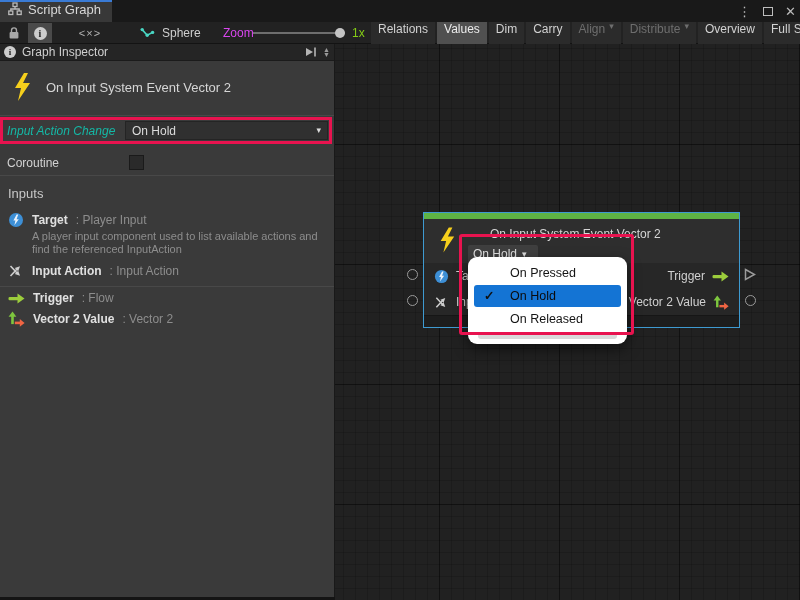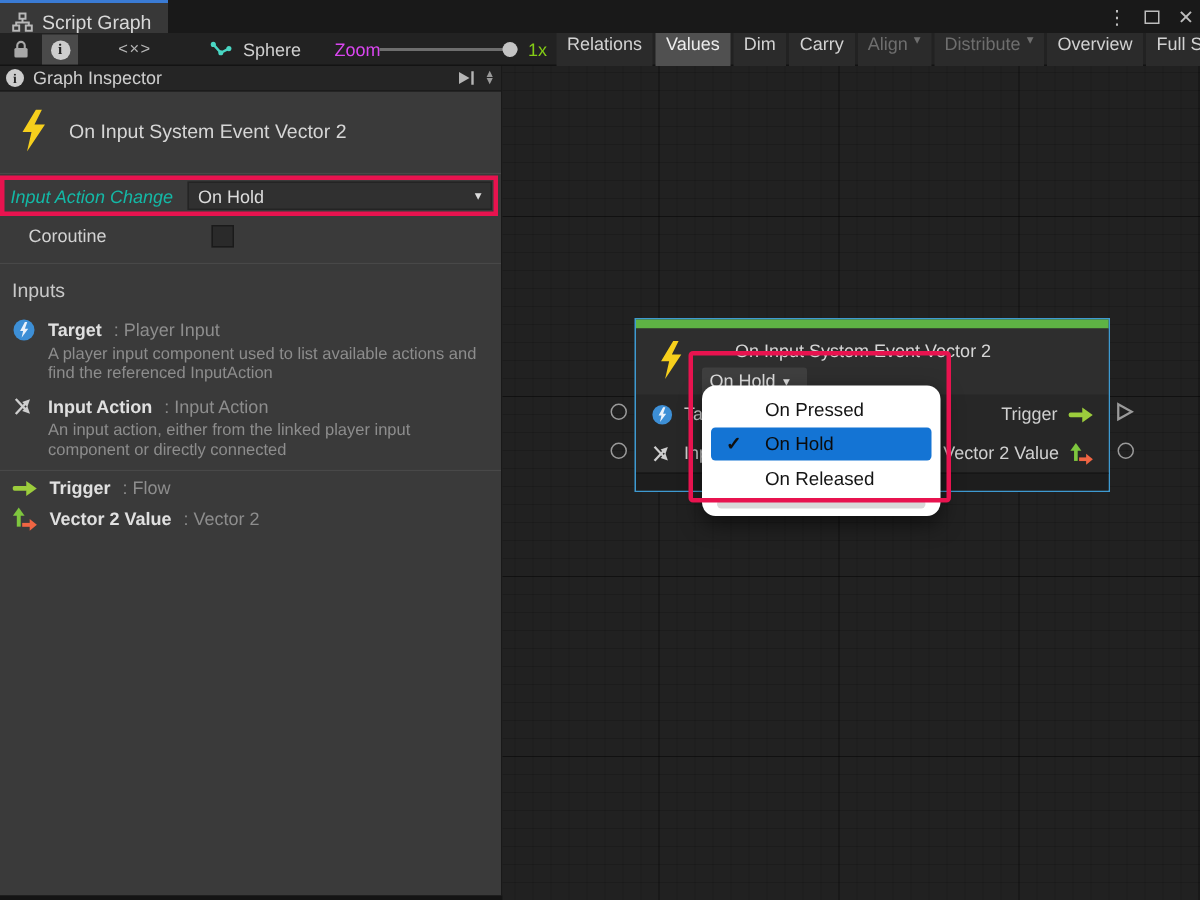--- a/index.html
+++ b/index.html
@@ -4,21 +4,21 @@
 <style>
   * { margin:0; padding:0; box-sizing:border-box; }
   html,body { background:#101010; }
   body { font-family:"Liberation Sans", sans-serif; }
   .window { position:relative; width:800px; height:600px; overflow:hidden;
             background:#191919; color:#cfcfcf; font-size:12px; }
 
   
   .tabbar { position:absolute; left:0; top:0; width:800px; height:22px; background:#191919; }
   .tab { position:absolute; left:0; top:0; height:22px; width:112px; background:#383838;
-         border-top:2px solid #3a7bd5; display:flex; align-items:flex-end; gap:6px; padding:0 8px;
+         border-top:2px solid #3a7bd5; display:flex; align-items:flex-start; gap:6px; padding:0 8px;
          color:#d8d8d8; font-size:13px; }
   .win-controls { position:absolute; right:4px; top:0; height:22px; display:flex; align-items:center; gap:12px; color:#bdbdbd; }
   .win-controls .glyph { font-size:13px; line-height:1; cursor:default; }
   .maxbox { width:10px; height:9px; border:1.5px solid #bdbdbd; display:inline-block; }
 
   
   .toolbar { position:absolute; left:0; top:22px; width:800px; height:22px; background:#222222;
              border-bottom:1px solid #131313; }
   .tb-btn { position:absolute; top:1px; height:20px; display:flex; align-items:center; justify-content:center; }
   .btn-lock { left:2px; width:24px; }
@@ -50,21 +50,21 @@
   .scrubber { display:flex; flex-direction:column; line-height:5px; font-size:7px; color:#9a9a9a; }
   .title-block { display:flex; align-items:center; gap:14px; padding:12px 0 14px 12px; }
   .title-text { font-size:13px; color:#d6d6d6; }
   .divider { height:1px; background:#242424; border-bottom:1px solid #484848; }
   .iac-row { position:relative; margin:1px 2px 0 0; height:27px; border:3px solid #e8134f;
              display:flex; align-items:center; }
   .iac-label { width:122px; padding-left:4px; color:#14b8a6; white-space:nowrap;font-style:italic; }
   .dropdown { flex:1; height:19px; background:#303030; border:1px solid #242424; display:flex;
               align-items:center; padding:0 6px; color:#dcdcdc; margin-right:1px; }
   .dropdown .spacer { flex:1; }
-  .coroutine-row { height:26px; display:flex; align-items:center; padding-left:19px; }
+  .coroutine-row { height:26px; display:flex; align-items:flex-end; padding-left:7px; }
   .coroutine-label { width:122px; color:#d2d2d2; }
   .checkbox { width:15px; height:15px; background:#2a2a2a; border:1px solid #1a1a1a; }
   .section-title { font-size:13px; color:#c8c8c8; padding:10px 0 8px 8px; }
   .pin-row { display:flex; align-items:center; gap:8px; padding:3px 0 1px 8px; }
   .pin-name { font-weight:bold; color:#e0e0e0; }
   .pin-type { color:#8d8d8d; }
   .pin-desc { color:#8d8d8d; font-size:11px; line-height:13px; margin:1px 8px 4px 32px; }
   .out-row { display:flex; align-items:center; gap:8px; padding:4px 0 2px 8px; }
   .panel-bottom-strip { position:absolute; left:0; top:597px; width:335px; height:3px; background:#141414; }
 
@@ -244,21 +244,20 @@
     <div class="pin-row">
       <svg width="16" height="16" viewBox="0 0 16 16">
         <path d="M2.5 13 L9.5 5.5" stroke="#cfcfcf" stroke-width="1.6" fill="none"></path>
         <polygon points="12,3.2 6.8,5 10.2,8.3" fill="#cfcfcf"></polygon>
         <path d="M2.5 3 L9.5 10.5" stroke="#cfcfcf" stroke-width="1.6" fill="none"></path>
         <polygon points="12,12.8 10.2,7.7 6.8,11" fill="#cfcfcf"></polygon>
       </svg>
       <span class="pin-name">Input Action</span>
       <span class="pin-type">: Input Action</span>
     </div>
-    <div class="pin-desc">An input action, either from the linked player input component or directly connected</div>
 
     <div class="divider" style="margin-top:6px"></div>
 
     <div class="out-row">
       <svg width="17" height="11" viewBox="0 0 17 11">
         <rect x="0.5" y="4" width="10" height="3.2" rx="1.2" fill="#9ccd3c"></rect>
         <polygon points="9.5,0.6 16.5,5.6 9.5,10.6" fill="#9ccd3c"></polygon>
       </svg>
       <span class="pin-name">Trigger</span>
       <span class="pin-type">: Flow</span>

